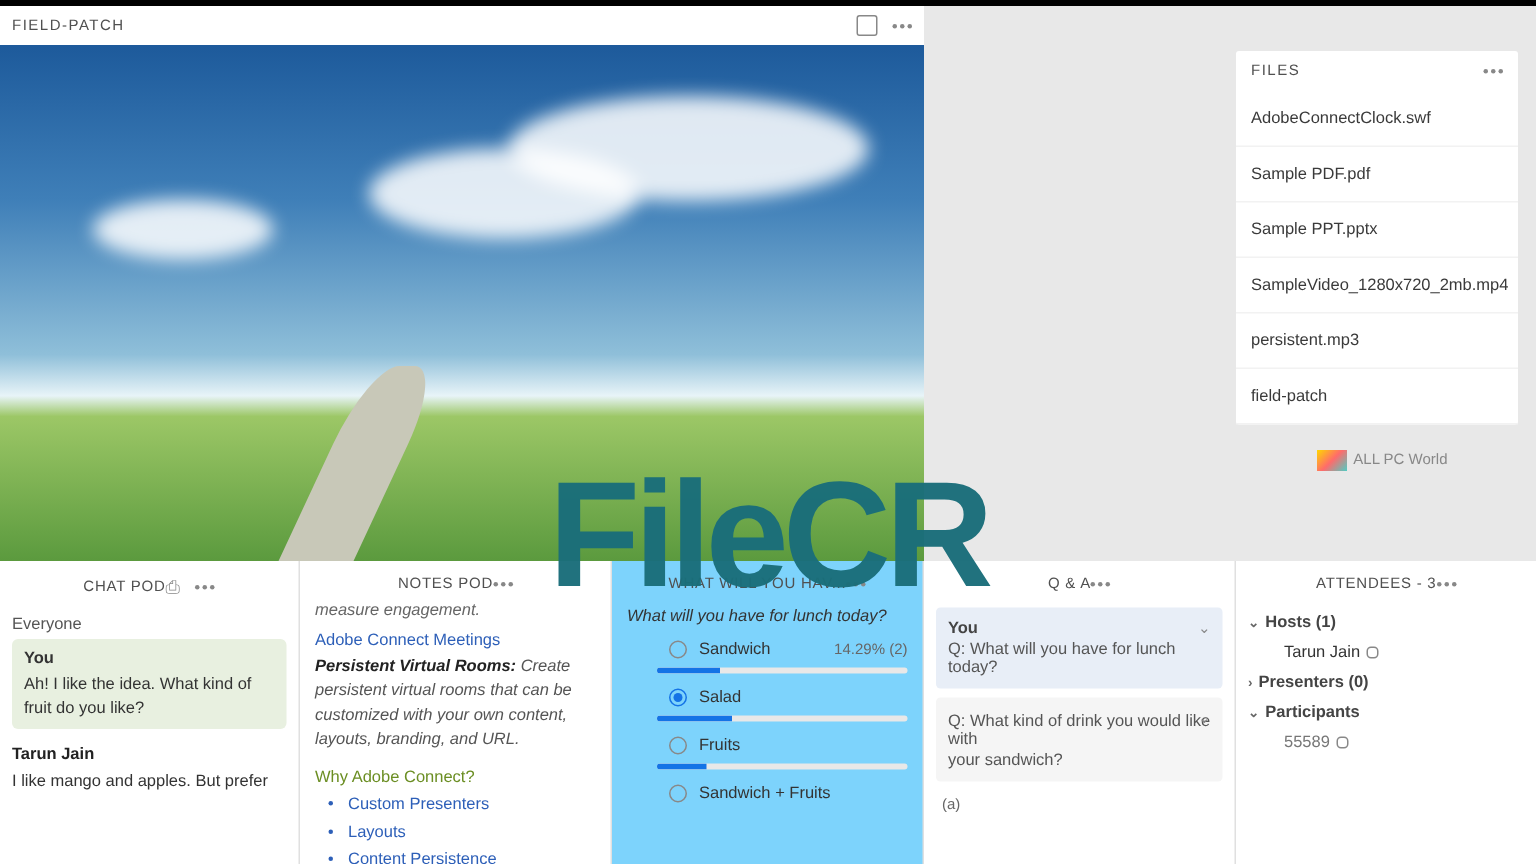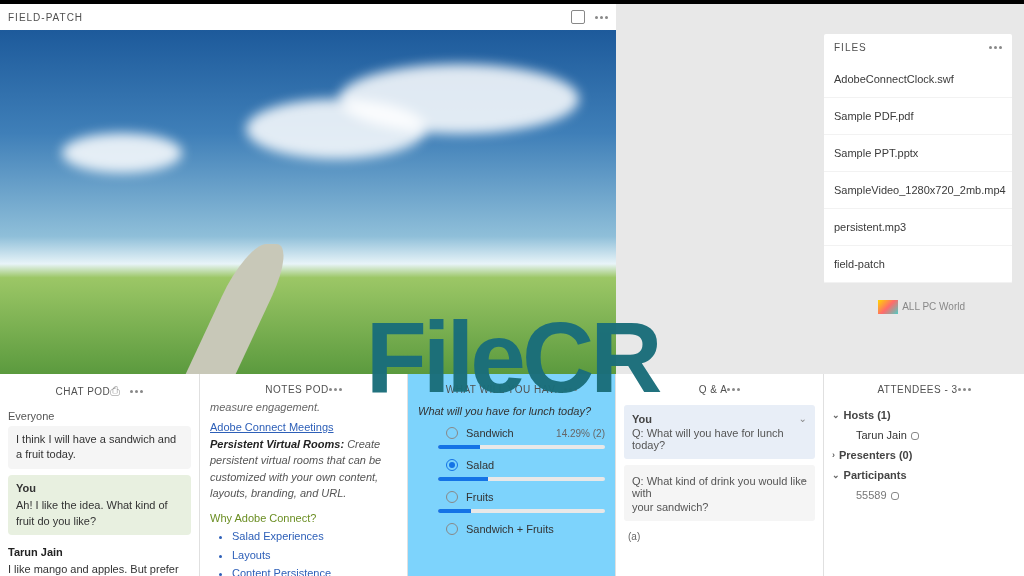--- a/index.html
+++ b/index.html
@@ -32,21 +32,21 @@
 .pod-h2 { display:flex; justify-content:center; align-items:center; padding:10px 10px 6px; font-size:10px; color:#505050; letter-spacing:0.5px; }
 .sub-it { font-size:11px; font-style:italic; color:#666; padding:0 10px; }
 .chat-body { padding:6px 8px; font-size:11px; }
 .chat-label { color:#555; margin-bottom:4px; }
 .msg { background:#f5f5f5; padding:6px 8px; border-radius:4px; margin-bottom:6px; line-height:1.4; color:#333; }
 .msg.you { background:#e8f0e0; }
 .msg .name { font-weight:600; display:block; margin-bottom:2px; }
 .msg.dark .name { color:#222; }
 
 .notes-body { padding:6px 10px; font-size:11px; line-height:1.5; }
-.link { color:#2d5fb8; text-decoration:underline; cursor:pointer; }
+.link { color:#2d5fb8; cursor:pointer; }
 .bold { font-weight:700; color:#222;font-style:italic; }
 .italic { font-style:italic; color:#555; }
 .why { color:#6b8e23; margin-top:8px; }
 .bullets { list-style:disc; padding-left:22px; color:#2d5fb8; }
 .bullets li { margin:2px 0; }
 
 .poll-body { padding:4px 10px; font-size:11px; }
 .poll-q { color:#333; margin-bottom:10px;font-style:italic; }
 .poll-opt { display:flex; align-items:center; gap:8px; margin-bottom:6px; cursor:pointer;padding-left:28px; }
 .radio { width:12px; height:12px; border:1.5px solid #888; border-radius:50%; display:inline-flex; align-items:center; justify-content:center; }
@@ -125,23 +125,20 @@
         <span style="font-size:12px;color:#888">⎙</span>
         <span class="more-icon">
             <span></span>
             <span></span>
             <span></span>
           </span>
       </span>
     </div>
     <div class="chat-body">
       <div class="chat-label">Everyone</div>
-      <div class="msg">
-        <span>I think I will have a sandwich and a fruit today.</span>
-      </div>
       <div class="msg you">
         <span class="name">You</span>
         <span>Ah! I like the idea. What kind of fruit do you like?</span>
       </div>
       <div class="msg dark" style="background:#fff;padding:4px 0">
         <span class="name">Tarun Jain</span>
         <span>I like mango and apples. But prefer</span>
       </div>
     </div>
   </div>
@@ -154,21 +151,21 @@
           <span></span>
           <span></span>
         </span>
     </div>
     <div class="sub-it">measure engagement.</div>
     <div class="notes-body">
       <div class="link">Adobe Connect Meetings</div>
       <span class="bold">Persistent Virtual Rooms:</span><span class="italic"> Create persistent virtual rooms that can be customized with your own content, layouts, branding, and URL.</span>
       <div class="why">Why Adobe Connect?</div>
       <ul class="bullets">
-        <li>Salad Experiences</li>
+        <li>Custom Presenters</li>
         <li>Layouts</li>
         <li>Content Persistence</li>
       </ul>
     </div>
   </div>
 
   <div class="poll-pod">
     <div class="pod-h2">
       <span>WHAT WILL YOU HAV...</span>
       <span class="more-icon">

